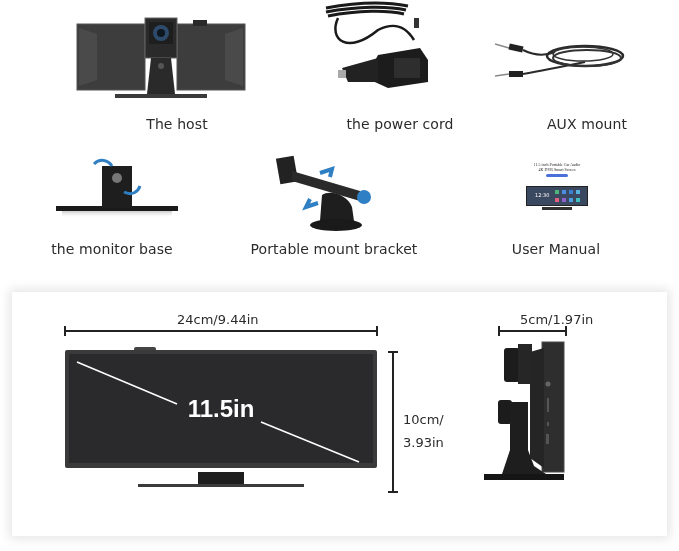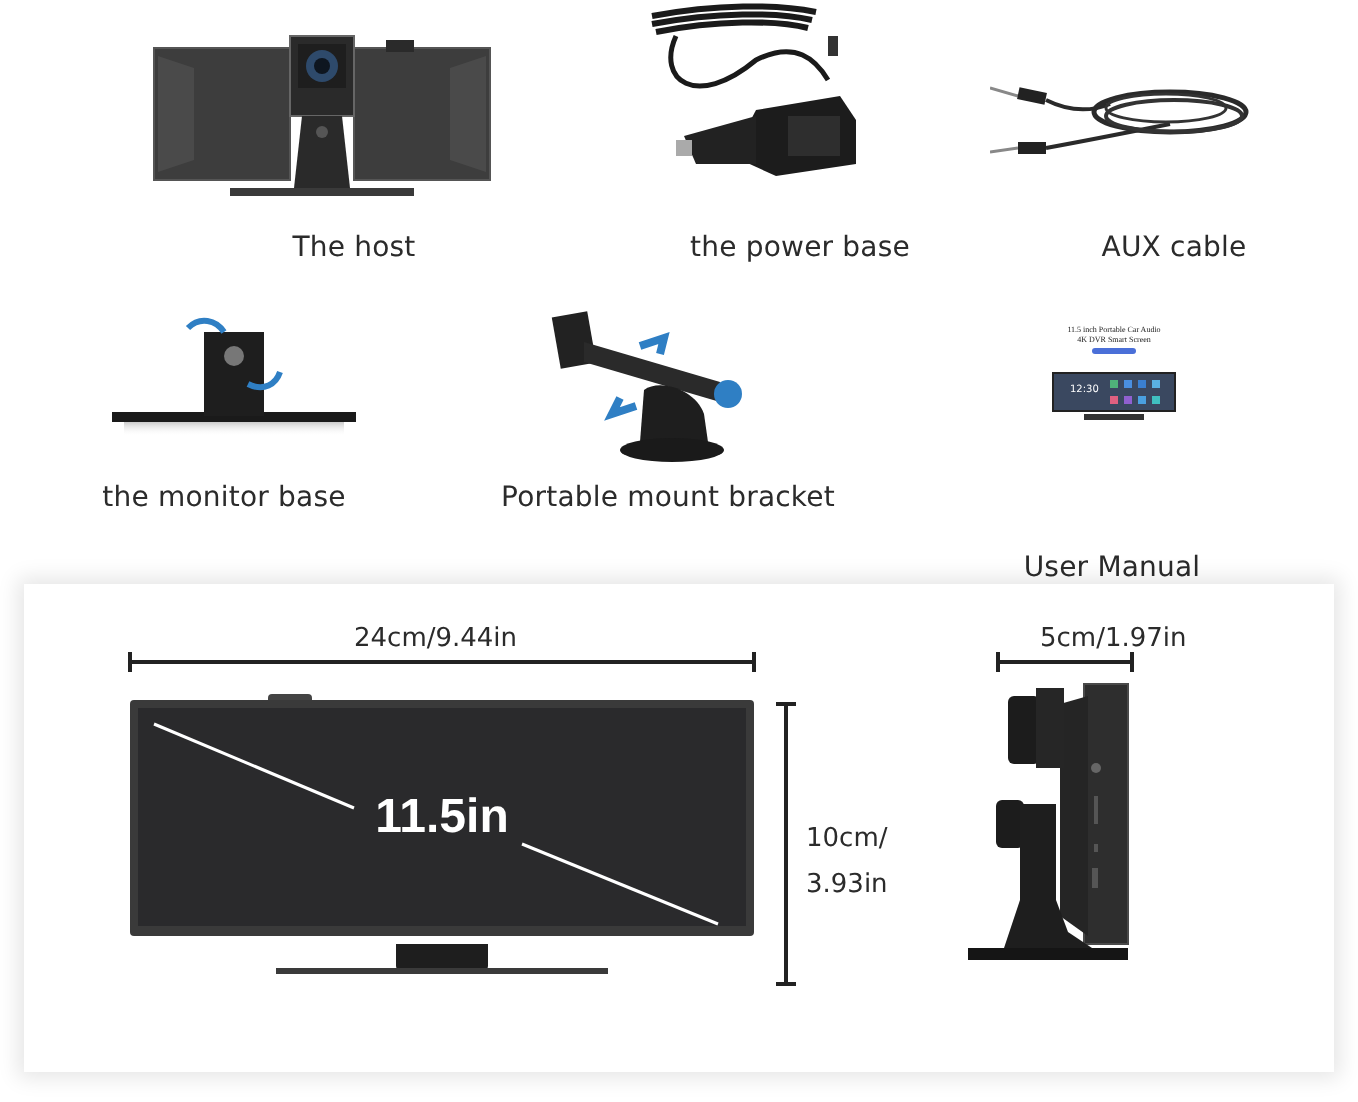--- a/index.html
+++ b/index.html
@@ -64,35 +64,35 @@
   <svg width="130" height="95" viewBox="0 0 130 95">
     <path d="M8,8 C40,2 70,2 90,6 M8,12 C40,6 70,6 88,10 M10,16 C40,10 70,10 86,14" stroke="#1a1a1a" stroke-width="3" fill="none"></path>
     <path d="M20,18 C10,40 30,55 60,30 C80,20 90,30 96,40" stroke="#1a1a1a" stroke-width="2.5" fill="none"></path>
     <rect x="96" y="18" width="5" height="10" fill="#333"></rect>
     <path d="M60,55 L102,48 L110,60 L110,82 L70,88 L48,78 Z" fill="#1c1c1c"></path>
     <rect x="76" y="58" width="26" height="20" fill="#2e2e2e"></rect>
     <path d="M24,68 L60,58 L60,82 L30,82 Z" fill="#222"></path>
     <rect x="20" y="70" width="8" height="8" fill="#aaa"></rect>
   </svg>
 </div>
-<div class="caption" style="left:400px;top:116px;">the power base</div>
+<div class="caption" style="left:400px;top:116px;">the power cord</div>
 
 <div class="item" style="left:495px;top:36px;width:135px;height:50px;">
   <svg width="135" height="50" viewBox="0 0 135 50">
     <line x1="0" y1="8" x2="14" y2="12" stroke="#888" stroke-width="1.5"></line>
     <rect x="14" y="9" width="14" height="6" fill="#222" transform="rotate(12 21 12)"></rect>
     <line x1="0" y1="40" x2="14" y2="38" stroke="#888" stroke-width="1.5"></line>
     <rect x="14" y="35" width="14" height="6" fill="#222"></rect>
     <path d="M28,14 C40,20 50,20 60,16 M28,38 C50,34 70,30 90,26" stroke="#2a2a2a" stroke-width="2" fill="none"></path>
     <ellipse cx="90" cy="20" rx="38" ry="10" stroke="#2a2a2a" stroke-width="2.5" fill="none"></ellipse>
     <ellipse cx="92" cy="22" rx="34" ry="8" stroke="#333" stroke-width="2" fill="none"></ellipse>
     <ellipse cx="88" cy="18" rx="30" ry="7" stroke="#333" stroke-width="1.5" fill="none"></ellipse>
   </svg>
 </div>
-<div class="caption" style="left:587px;top:116px;">AUX cable</div>
+<div class="caption" style="left:587px;top:116px;">AUX mount</div>
 
 <div class="item" style="left:52px;top:158px;width:130px;height:62px;">
   <svg width="130" height="62" viewBox="0 0 130 62">
     <defs>
       <linearGradient id="shadowg" x1="0" y1="0" x2="0" y2="1">
         <stop offset="0" stop-color="#bbb"></stop>
           <stop offset="1" stop-color="#fff" stop-opacity="0"></stop>
       </linearGradient>
     </defs>
     <rect x="10" y="52" width="110" height="8" fill="url(#shadowg)"></rect>
@@ -128,21 +128,21 @@
     <div style="position:absolute;left:35px;top:3px;width:4px;height:4px;background:#4a8fe0;"></div>
     <div style="position:absolute;left:42px;top:3px;width:4px;height:4px;background:#3a7fd0;"></div>
     <div style="position:absolute;left:49px;top:3px;width:4px;height:4px;background:#5ab0e0;"></div>
     <div style="position:absolute;left:28px;top:11px;width:4px;height:4px;background:#e06080;"></div>
     <div style="position:absolute;left:35px;top:11px;width:4px;height:4px;background:#9060d0;"></div>
     <div style="position:absolute;left:42px;top:11px;width:4px;height:4px;background:#4aa0e0;"></div>
     <div style="position:absolute;left:49px;top:11px;width:4px;height:4px;background:#40c0c0;"></div>
   </div>
   <div style="position:absolute;left:18px;top:45px;width:30px;height:3px;background:#333;"></div>
 </div>
-<div class="caption" style="left:556px;top:241px;margin-top:35px;">User Manual</div>
+<div class="caption" style="left:556px;top:241px;">User Manual</div>
 
 <div class="panel"></div>
 
 <div class="dim-label" style="left:177px;top:312px;">24cm/9.44in</div>
 <div class="dim-line-h" style="left:65px;top:330px;width:312px;"></div>
 <div class="tick-v" style="left:64px;top:326px;"></div>
 <div class="tick-v" style="left:376px;top:326px;"></div>
 
 <div style="position:absolute;left:134px;top:347px;width:22px;height:3px;background:#444;border-radius:2px 2px 0 0;"></div>
 <div class="screen">

